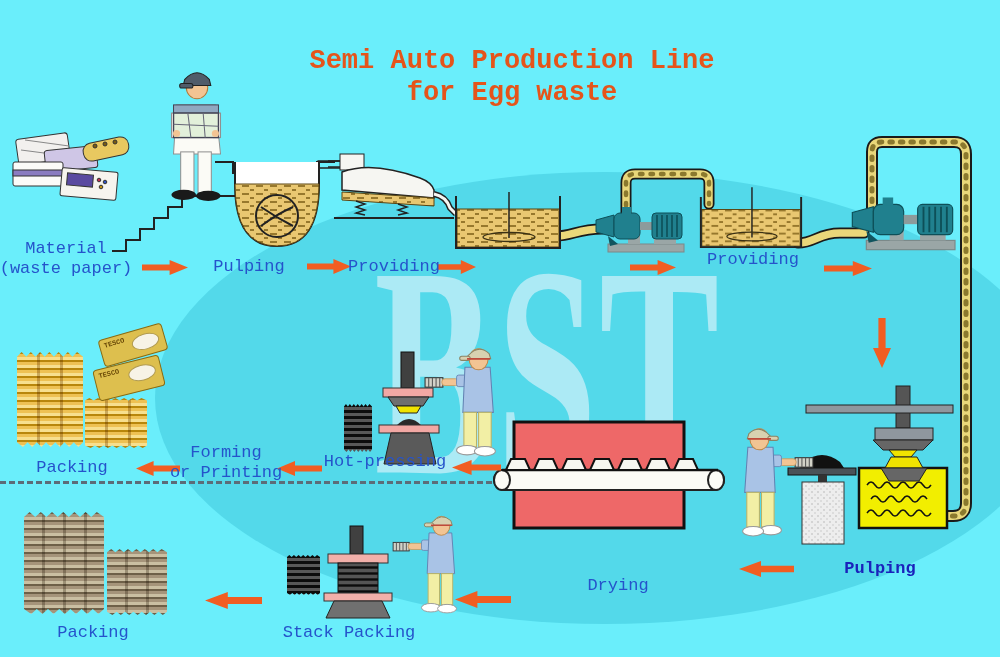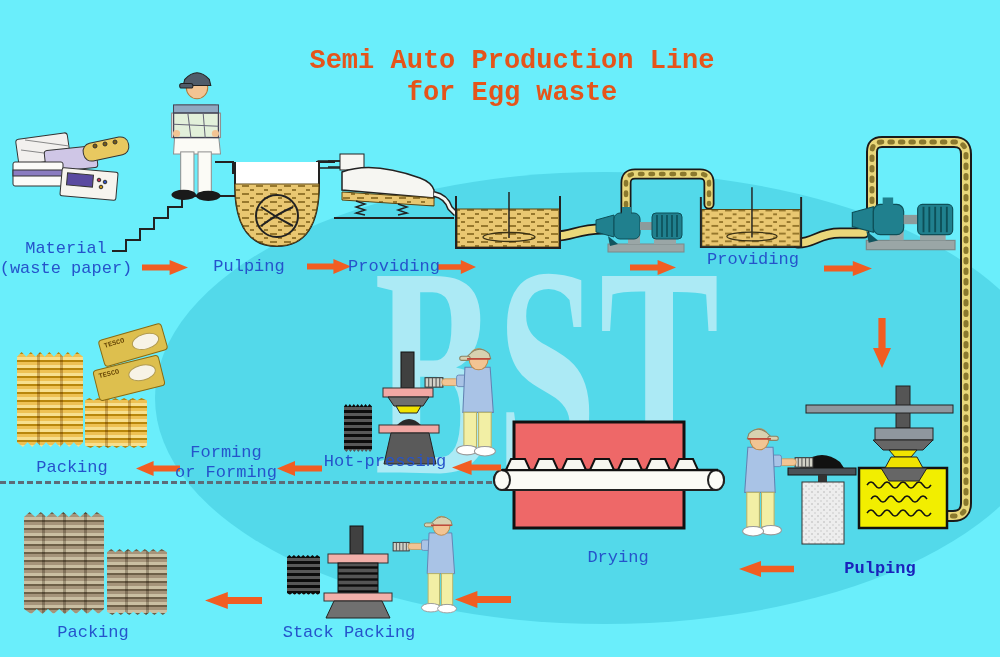--- a/index.html
+++ b/index.html
@@ -300,22 +300,22 @@
 
   <div class="lbl" style="left:66px;top:239px">
     <span style="display:block">Material</span>
     <span style="display:block">(waste paper)</span>
   </div>
   <div class="lbl" style="left:249px;top:257px">Pulping</div>
   <div class="lbl" style="left:394px;top:257px">Providing</div>
   <div class="lbl" style="left:753px;top:250px">Providing</div>
   <div class="lbl" style="left:226px;top:443px">
     <span style="display:block">Forming</span>
-    <span style="display:block">or Forming</span>
+    <span style="display:block">or Printing</span>
   </div>
   <div class="lbl" style="left:72px;top:458px">Packing</div>
   <div class="lbl" style="left:385px;top:452px">Hot-pressing</div>
-  <div class="lbl" style="left:618px;top:548px">Drying</div>
+  <div class="lbl" style="left:618px;top:576px">Drying</div>
   <div class="lbl strong" style="left:880px;top:559px">Pulping</div>
   <div class="lbl" style="left:93px;top:623px">Packing</div>
   <div class="lbl" style="left:349px;top:623px">Stack Packing</div>
 
 </div>
 
 </body></html>

